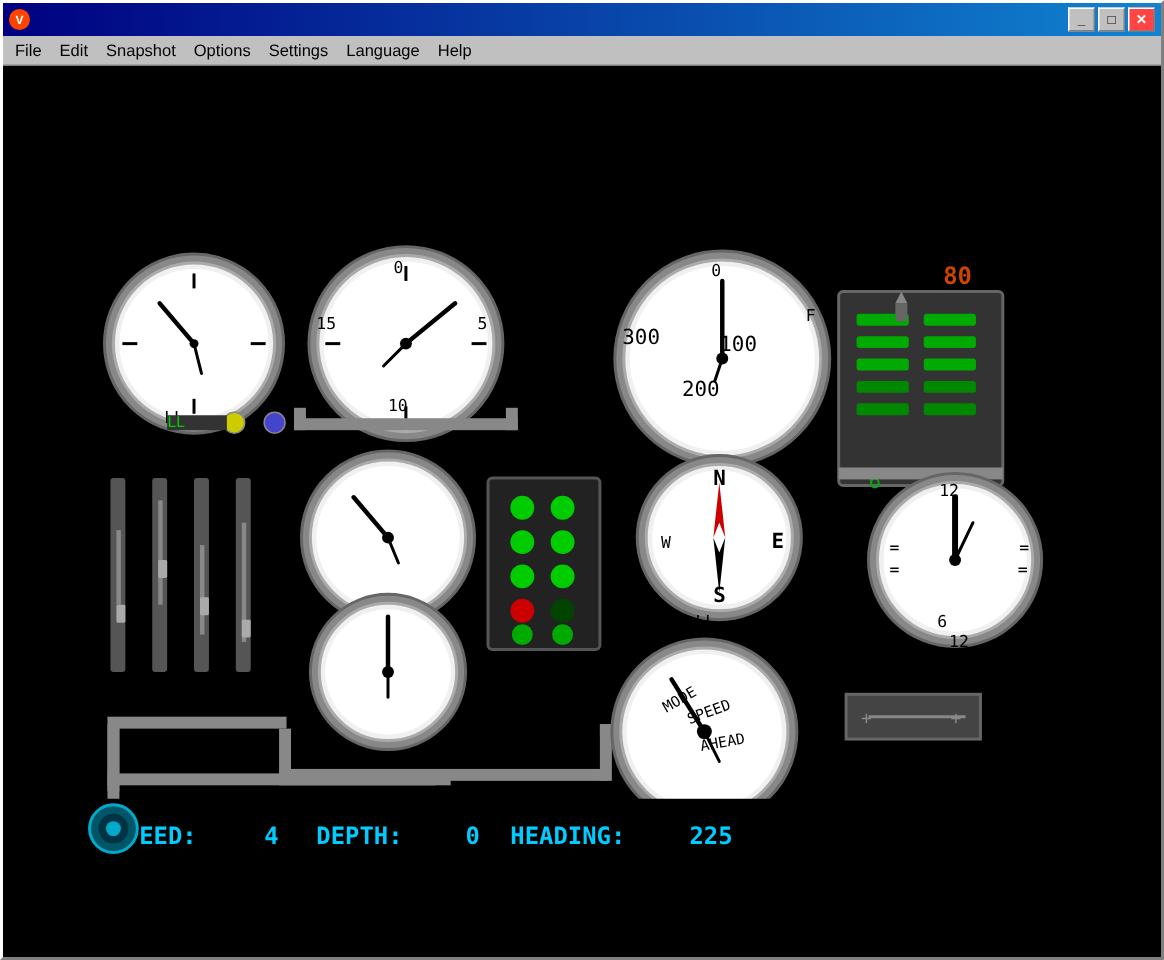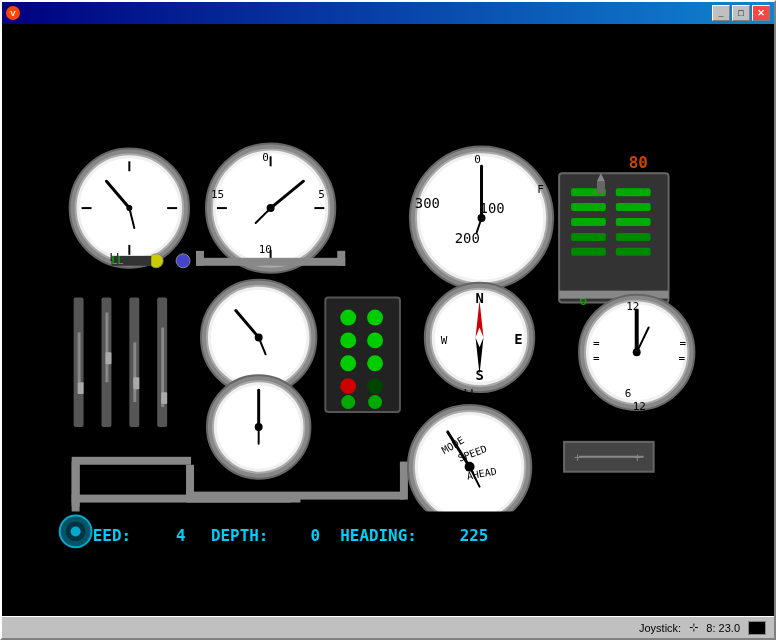--- a/index.html
+++ b/index.html
@@ -134,20 +134,29 @@
     <div id="title-text">
       <div id="title-icon">V</div>
     </div>
     <div id="window-controls">
       <div class="win-btn">_</div>
       <div class="win-btn">□</div>
       <div class="win-btn" style="background:#ff4444;color:white;">✕</div>
     </div>
   </div>
 
+  <div id="menu-bar">
+    <span class="menu-item">File</span>
+    <span class="menu-item">Edit</span>
+    <span class="menu-item">Snapshot</span>
+    <span class="menu-item">Options</span>
+    <span class="menu-item">Settings</span>
+    <span class="menu-item">Language</span>
+    <span class="menu-item">Help</span>
+  </div>
 
   <div id="main-content">
     <svg id="game-svg" viewBox="0 0 776 575" xmlns="http://www.w3.org/2000/svg">
 
       <rect width="776" height="575" fill="#000000"></rect>
 
       <circle cx="128" cy="175" r="60" fill="#888" stroke="#666" stroke-width="2"></circle>
       <circle cx="128" cy="175" r="54" fill="#f0f0f0" stroke="#aaa" stroke-width="2"></circle>
       <circle cx="128" cy="175" r="50" fill="#ffffff"></circle>
 
@@ -348,22 +357,13 @@
       <text x="340" y="510" fill="#00ccff" font-size="16" font-family="monospace" font-weight="bold">HEADING:</text>
       <text x="460" y="510" fill="#00ccff" font-size="16" font-family="monospace" font-weight="bold">225</text>
 
       <rect x="70" y="485" width="8" height="25" fill="#555"></rect>
       <circle cx="74" cy="500" r="16" fill="#005566" stroke="#00aacc" stroke-width="2"></circle>
       <circle cx="74" cy="500" r="10" fill="#003344"></circle>
       <circle cx="74" cy="500" r="5" fill="#00aacc"></circle>
     </svg>
   </div>
 
-  <div id="status-bar">
-    <div></div>
-    <div id="status-right">
-      <span>Joystick:</span>
-      <span>⊹</span>
-      <span>8: 23.0</span>
-      <div style="width:18px;height:14px;background:#000;border:1px solid #888;"></div>
-    </div>
-  </div>
 </div>
 
 </body></html>

